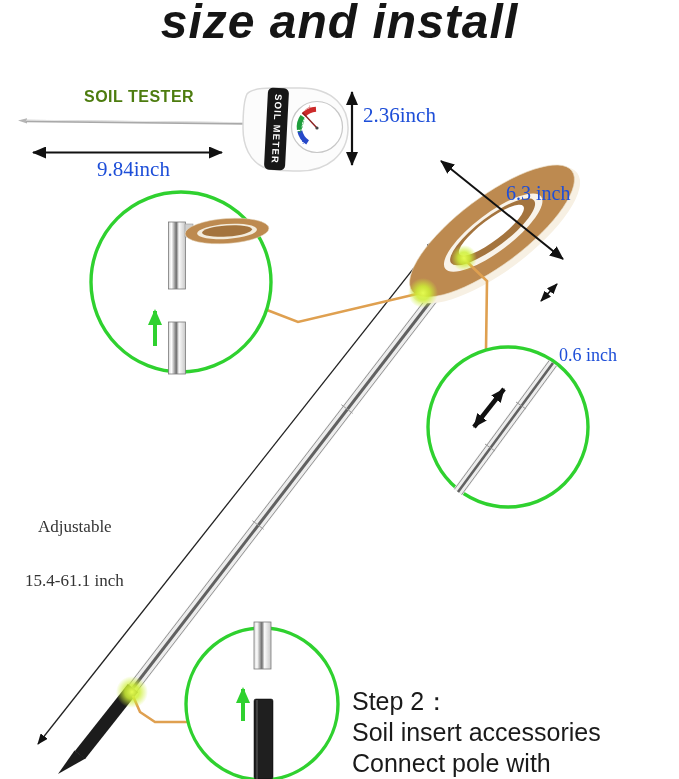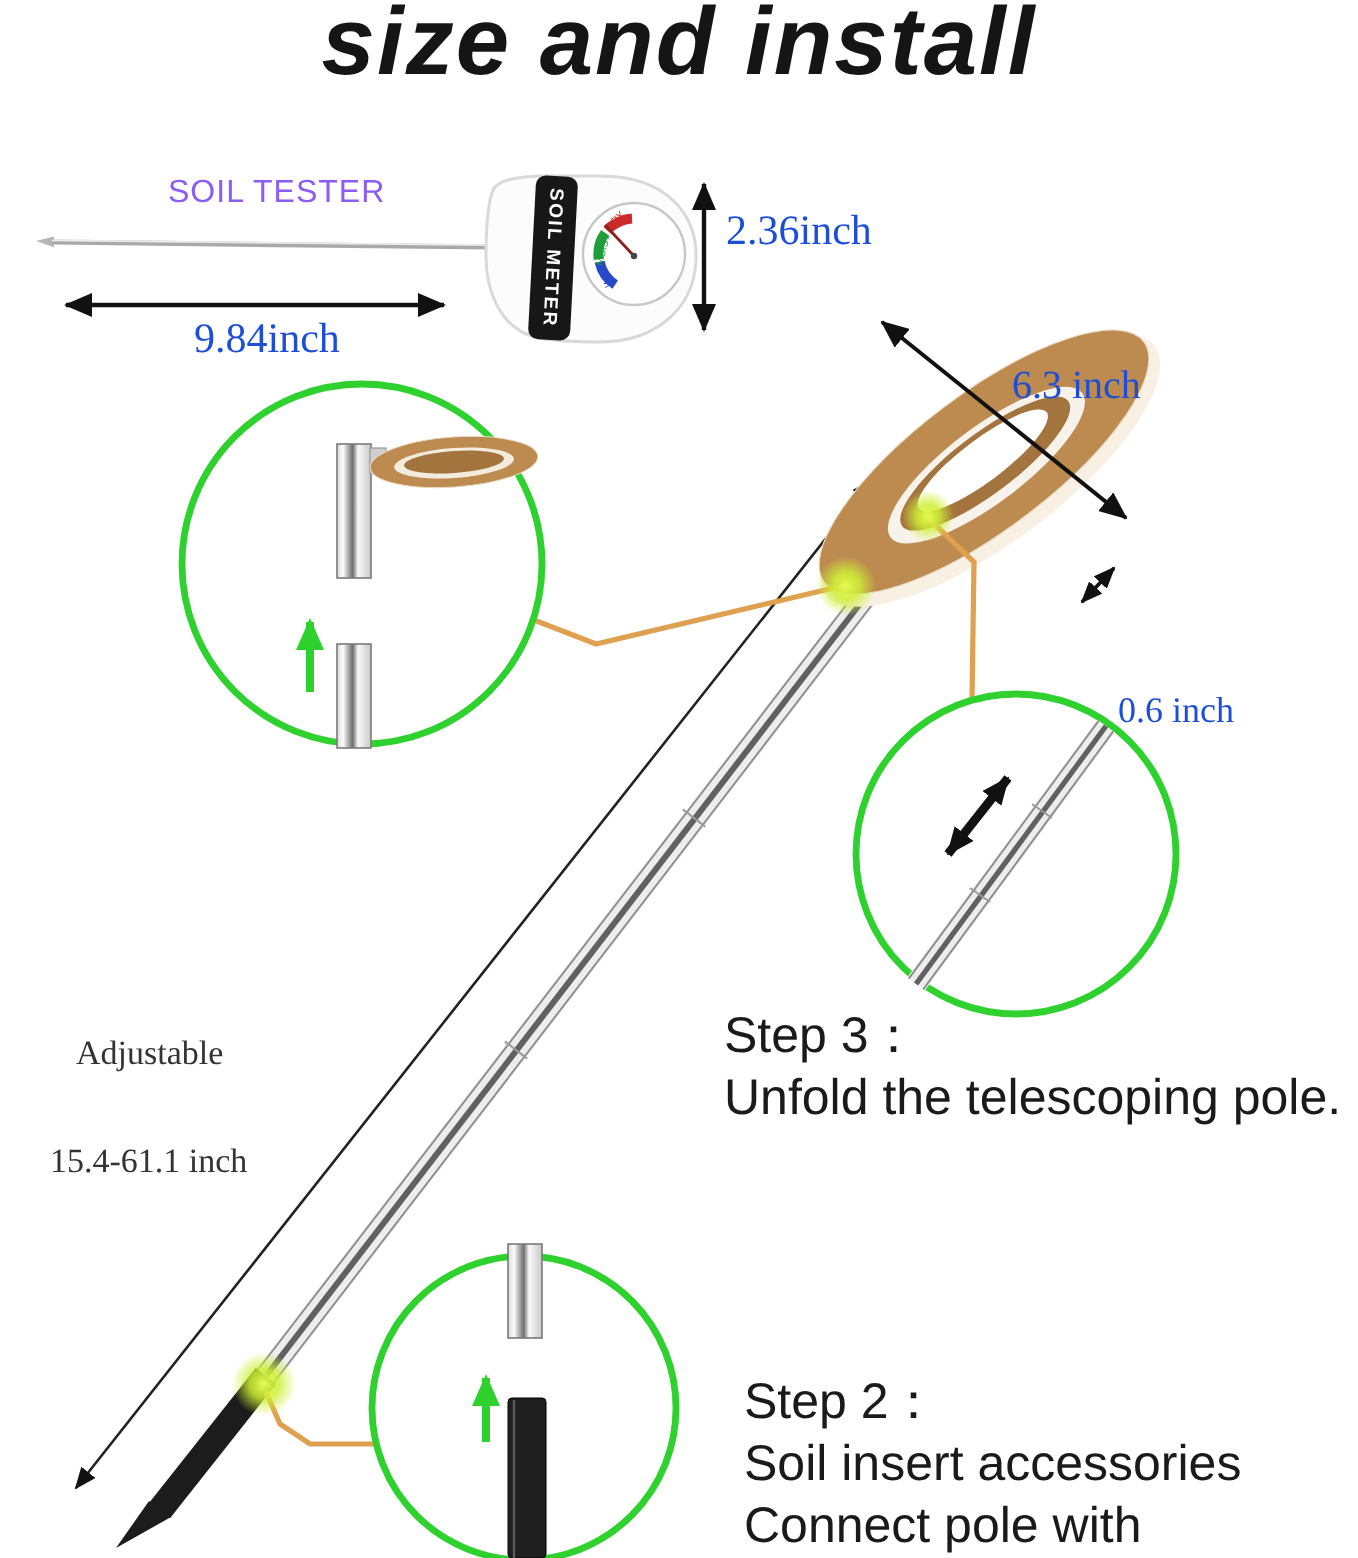--- a/index.html
+++ b/index.html
@@ -2,32 +2,32 @@
 <html><head>
 <meta charset="utf-8">
 <style>
   html,body{margin:0;padding:0;background:#fff;}
   #canvas{position:relative;width:679px;height:779px;background:#ffffff;overflow:hidden;
           font-family:"Liberation Sans",sans-serif;}
   #gfx{position:absolute;left:0;top:0;}
   .abs{position:absolute;}
   .title{left:0;top:-6px;width:679px;text-align:center;font-size:48px;font-weight:bold;
          font-style:italic;color:#151515;letter-spacing:1px;}
-  .devlabel{left:84px;top:88px;font-size:16px;font-weight:normal;color:#8b5cf6;letter-spacing:.5px;}
+  .devlabel{left:84px;top:88px;font-size:16px;font-weight:bold;color:#4d7c0f;letter-spacing:.5px;}
   .serif{font-family:"Liberation Serif",serif;color:#1d4ed8;}
   .m984{left:97px;top:157px;font-size:21px;}
   .m236{left:363px;top:103px;font-size:21px;}
   .m63{left:506px;top:182px;font-size:20px;}
   .m06{left:559px;top:297px;font-size:18px;margin-top:48px;}
   .adj1{left:38px;top:517px;font-size:17px;color:#333;}
   .adj2{left:25px;top:571px;font-size:17px;color:#333;}
   .step{font-size:25px;line-height:31px;color:#1a1a1a;}
   .step1{left:3px;top:364px;}
   .step3{left:362px;top:503px;}
-  .step2{left:372px;top:686px;}
+  .step2{left:352px;top:686px;}
 </style>
 </head>
 <body>
 
 <div id="canvas">
 
   <svg id="gfx" width="679" height="779" viewBox="0 0 679 779">
     <defs>
       <marker id="ab" markerUnits="userSpaceOnUse" markerWidth="14" markerHeight="12" refX="13" refY="6" orient="auto-start-reverse">
         <path d="M0,0 L14,6 L0,12 Z" fill="#111"></path>
@@ -155,24 +155,20 @@
 
   <div class="abs serif m984">9.84inch</div>
   <div class="abs serif m236">2.36inch</div>
   <div class="abs serif m63">6.3 inch</div>
   <div class="abs serif m06">0.6 inch</div>
 
   <div class="abs serif adj1">Adjustable</div>
   <div class="abs serif adj2">15.4-61.1 inch</div>
 
 
-  <div class="abs step step3">
-    <div>Step 3：</div>
-    <div>Unfold the telescoping pole.</div>
-  </div>
 
   <div class="abs step step2">
     <div>Step 2：</div>
     <div>Soil insert accessories</div>
     <div>Connect pole with</div>
   </div>
 
 </div>
 
 </body></html>

